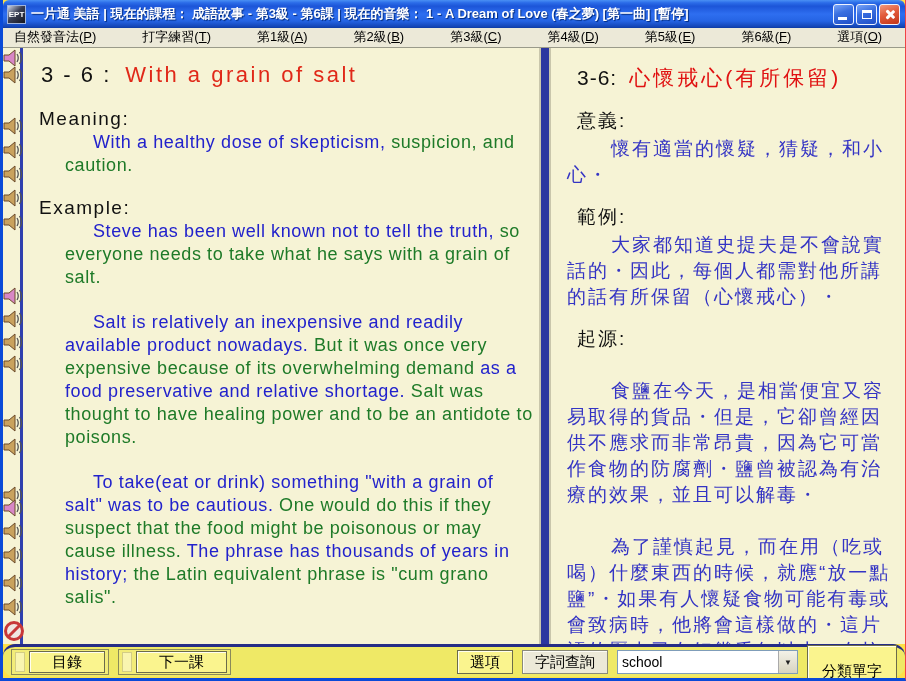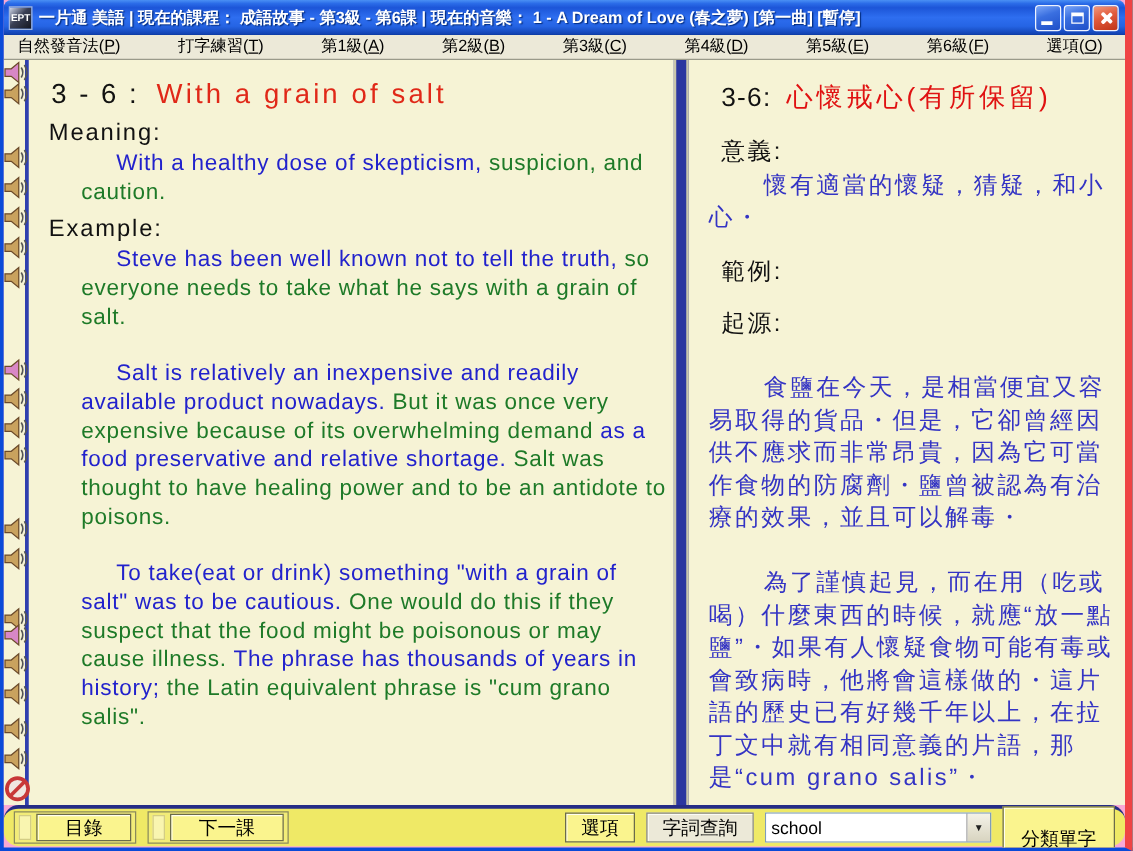--- a/index.html
+++ b/index.html
@@ -1,20 +1,20 @@
 <!DOCTYPE html>
 <html><head>
 <meta charset="utf-8">
 <style>
   * { box-sizing: border-box; margin: 0; padding: 0; }
   html,body { width:906px; height:681px; background:#555; font-family:"Liberation Sans", sans-serif; }
   .window{
     width:906px; height:681px; position:relative; overflow:hidden;
-    border-left:3px solid #0a4ad8; border-right:6px solid #ef4444; border-bottom:3px solid #0a4ad8;
-    background:#f9a8d4;
+    border-left:3px solid #0a4ad8; border-right:1px solid #ef4444; border-bottom:3px solid #0a4ad8;
+    background:#fde047;
   }
   
   .titlebar{
     height:28px; display:flex; align-items:center; padding:0 5px 0 4px; gap:5px;
     background:linear-gradient(180deg,#4a90f4 0%,#2b6ce8 10%,#1c55d8 22%,#2e6ef0 50%,#2564e4 75%,#1344b4 96%,#0c3aa0 100%);
     border-radius:6px 6px 0 0;
   }
   .app-icon{
     width:19px; height:19px; flex:0 0 auto;
     background:linear-gradient(135deg,#cfd6e8 0%,#3a3f55 45%,#14161f 100%);
@@ -55,21 +55,21 @@
   }
   .spk{ position:absolute; left:0; width:20px; height:20px; }
   .stop{ position:absolute; left:0; width:22px; height:22px; }
   .panel{ overflow:hidden; }
   .panel.left{ width:516px; flex:0 0 auto; }
   .divider{ width:12px; flex:0 0 auto; background:#2b36a0; border-left:2px solid #c9c6ac; border-right:2px solid #c9c6ac; }
   .panel.right{ flex:1 1 auto; }
   
   .en .lesson-title{ margin:14px 0 0 18px; font-size:22px; letter-spacing:2px; color:#111; }
   .en .lesson-title .red{ color:#e02818; margin-left:14px; letter-spacing:2.5px; }
-  .en .heading{ margin:8px 0 0 16px; font-size:19px; letter-spacing:1.5px; color:#111; }
+  .en .heading{ margin:20px 0 0 16px; font-size:19px; letter-spacing:1.5px; color:#111; }
   .en .para{ margin:1px 6px 0 42px; text-indent:28px; font-size:18px; line-height:23px; letter-spacing:0.6px; }
   .en .para + .para{ margin-top:22px; }
   .run.blue{ color:#2222cc; }
   .run.green{ color:#1e7a28; }
   
   .zh{ font-family:Liberation Sans, sans-serif;margin-left:12px; }
   .zh .lesson-title{ margin:16px 0 0 14px; font-size:21px; color:#111; letter-spacing:1px; }
   .zh .lesson-title .red{ color:#e01212; margin-left:12px; letter-spacing:3px; }
   .zh .heading{ margin:16px 0 0 14px; font-size:19px; letter-spacing:2px; color:#111; }
   .zh .para{ margin:2px 8px 0 4px; text-indent:44px; font-size:19px; line-height:26px; letter-spacing:2px; }
@@ -255,20 +255,21 @@
         <div class="para"><span class="run blue">Steve has been well known not to tell the truth,</span><span class="run green"> so everyone needs to take what he says with a grain of salt.</span></div>
         <div class="para"><span class="run blue">Salt is relatively an inexpensive and readily available product nowadays.</span><span class="run green"> But it was once very expensive because of its overwhelming demand</span><span class="run blue"> as a food preservative and relative shortage.</span><span class="run green">  Salt was thought to have healing power and to be an antidote to poisons.</span></div>
         <div class="para"><span class="run blue">To take(eat or drink) something "with a grain of salt" was to be cautious.</span><span class="run green">  One would do this if they suspect that the food might be poisonous or may cause illness.</span><span class="run blue">  The phrase has thousands of years in history;</span><span class="run green"> the Latin equivalent phrase is "cum grano salis".</span></div>
       </div>
     <div class="divider"></div>
     <div class="panel right zh">
         <div class="lesson-title"><span>3-6:</span><span class="red">心懷戒心(有所保留)</span></div>
         <div class="heading">意義:</div>
         <div class="para"><span class="run zhblue">懷有適當的懷疑，猜疑，和小心・</span></div>
         <div class="heading">範例:</div>
+        <div class="para"><span class="run zhblue">大家都知道史提夫是不會說實話的・因此，每個人都需對他所講的話有所保留（心懷戒心）・</span></div>
         <div class="heading">起源:</div>
         <div class="para gap"><span class="run zhblue">食鹽在今天，是相當便宜又容易取得的貨品・但是，它卻曾經因供不應求而非常昂貴，因為它可當作食物的防腐劑・鹽曾被認為有治療的效果，並且可以解毒・</span></div>
         <div class="para"><span class="run zhblue">為了謹慎起見，而在用（吃或喝）什麼東西的時候，就應“放一點鹽”・如果有人懷疑食物可能有毒或會致病時，他將會這樣做的・這片語的歷史已有好幾千年以上，在拉丁文中就有相同意義的片語，那是“cum grano salis”・</span></div>
       </div>
   </div>
 
   <div class="toolbar">
     <div class="btn-group">
       <div class="grip"></div>
       <button class="ybtn">目錄</button>

